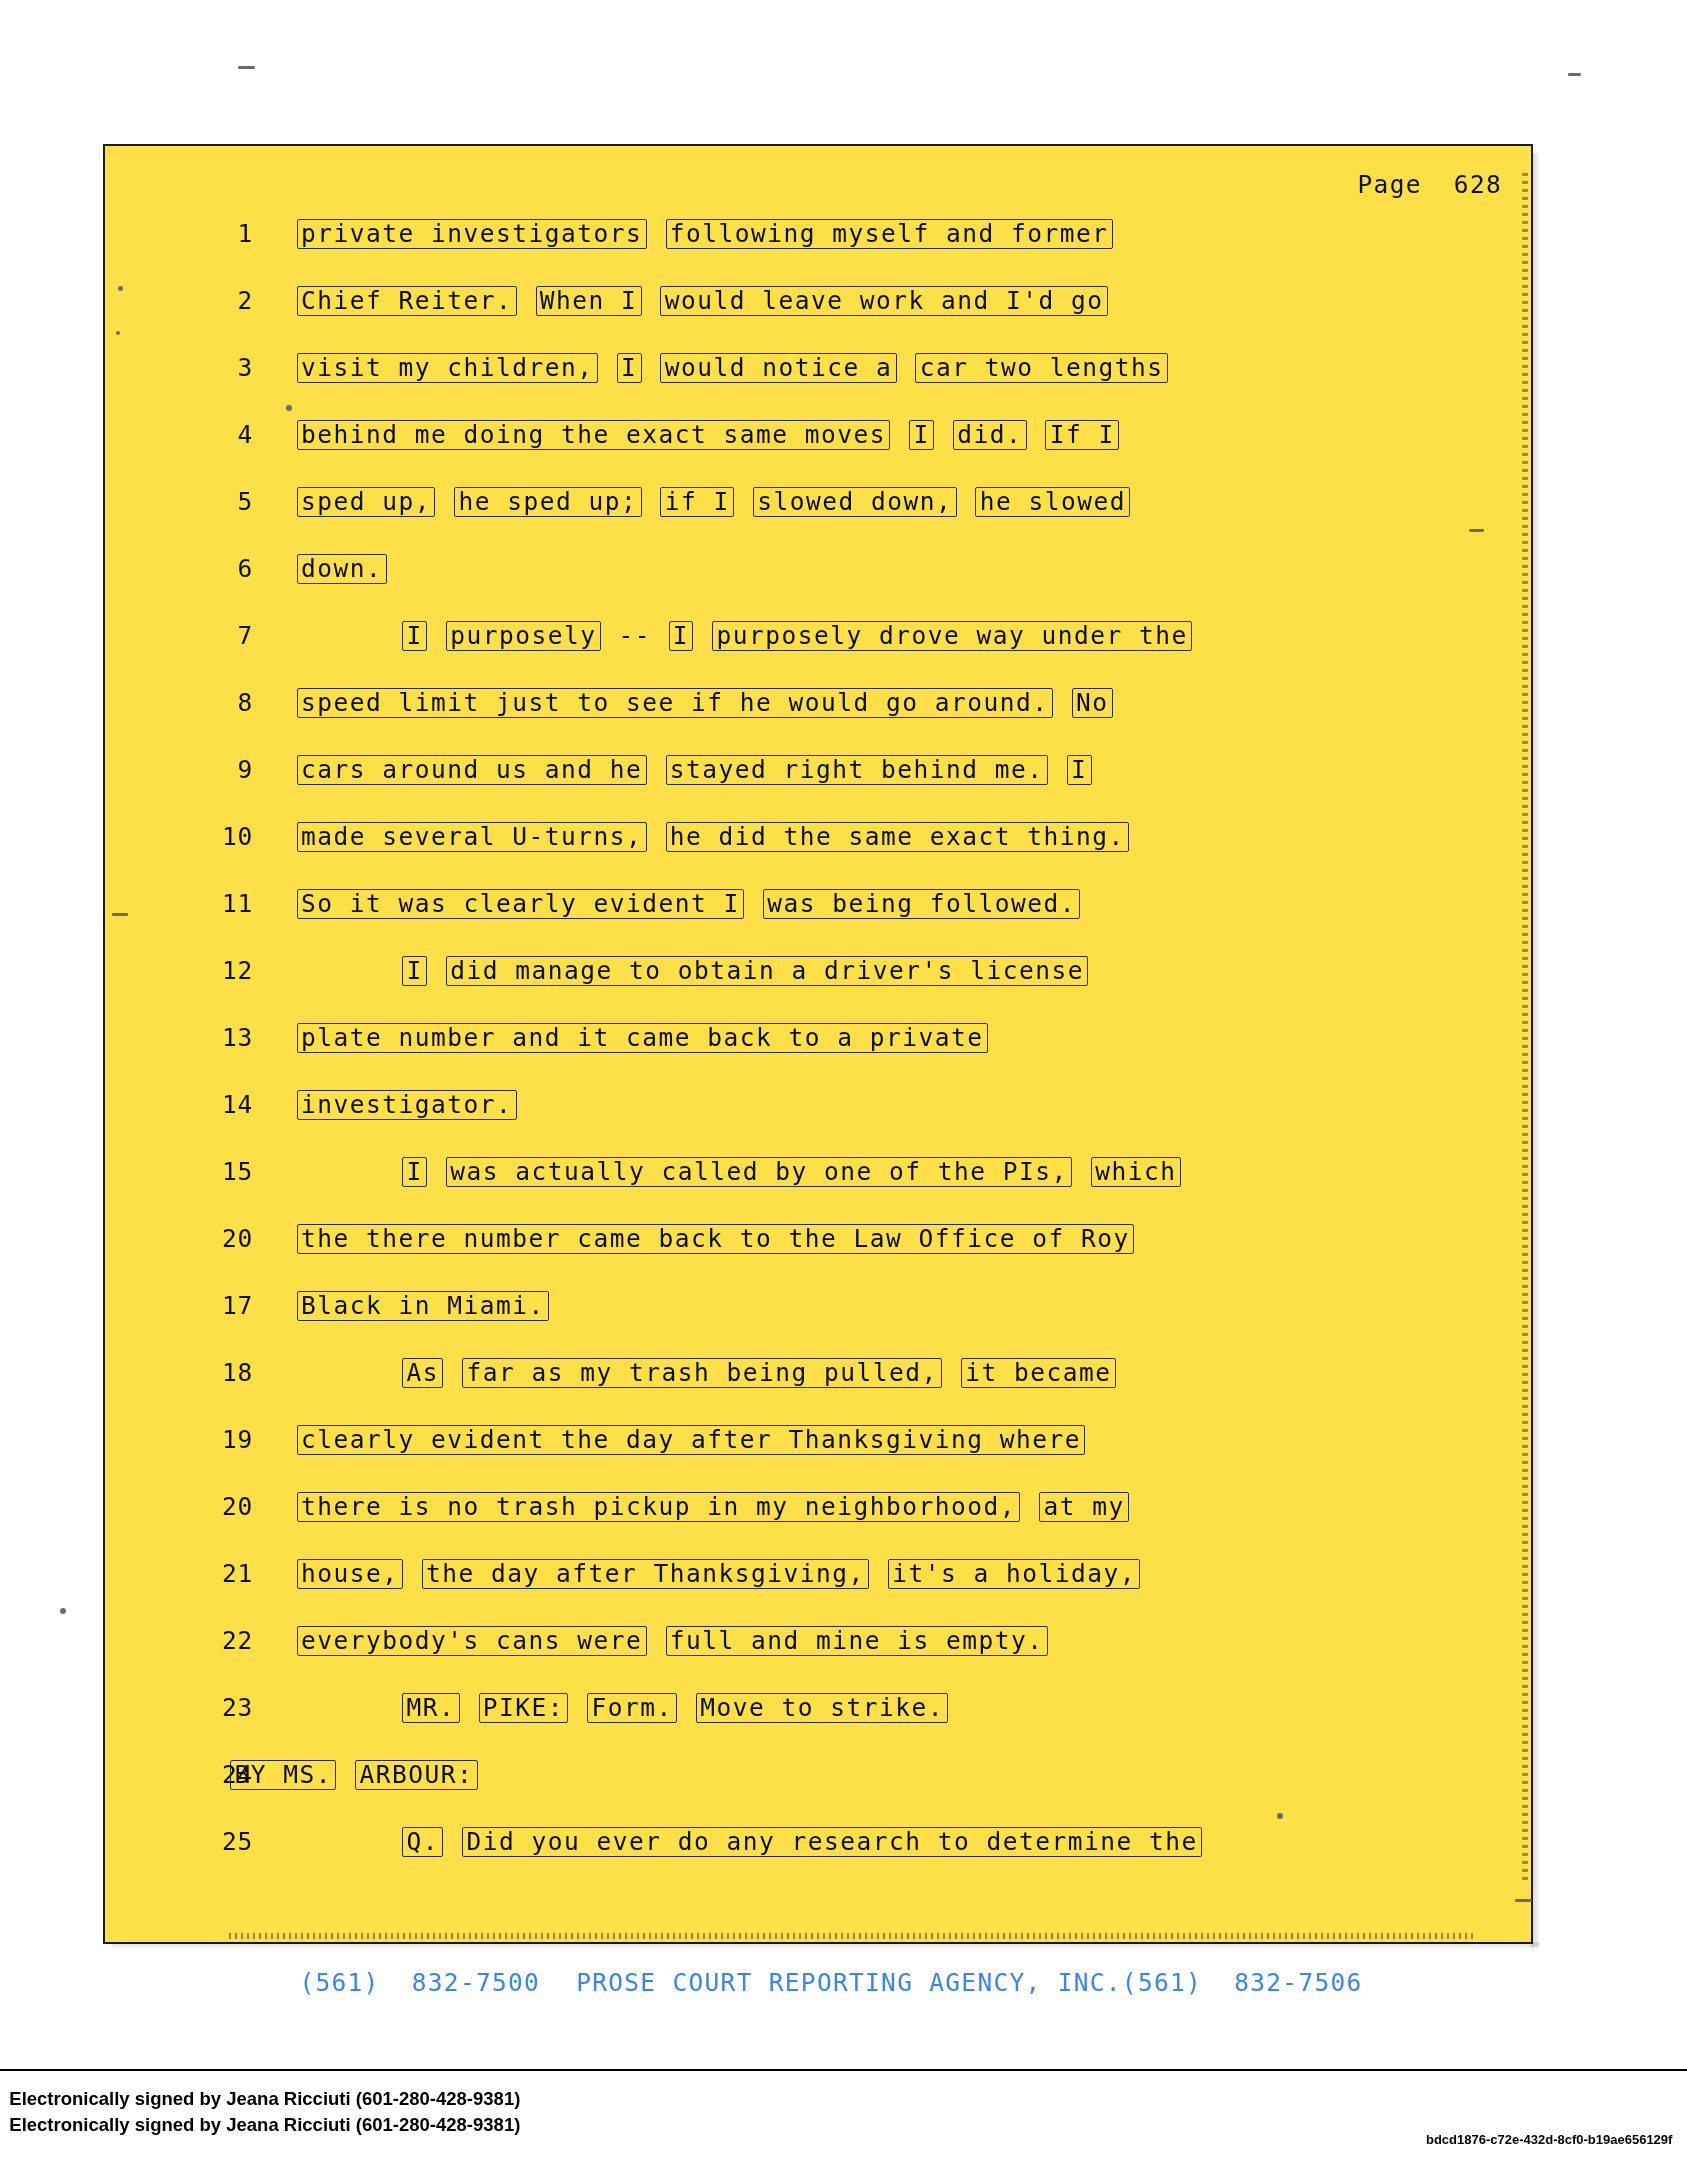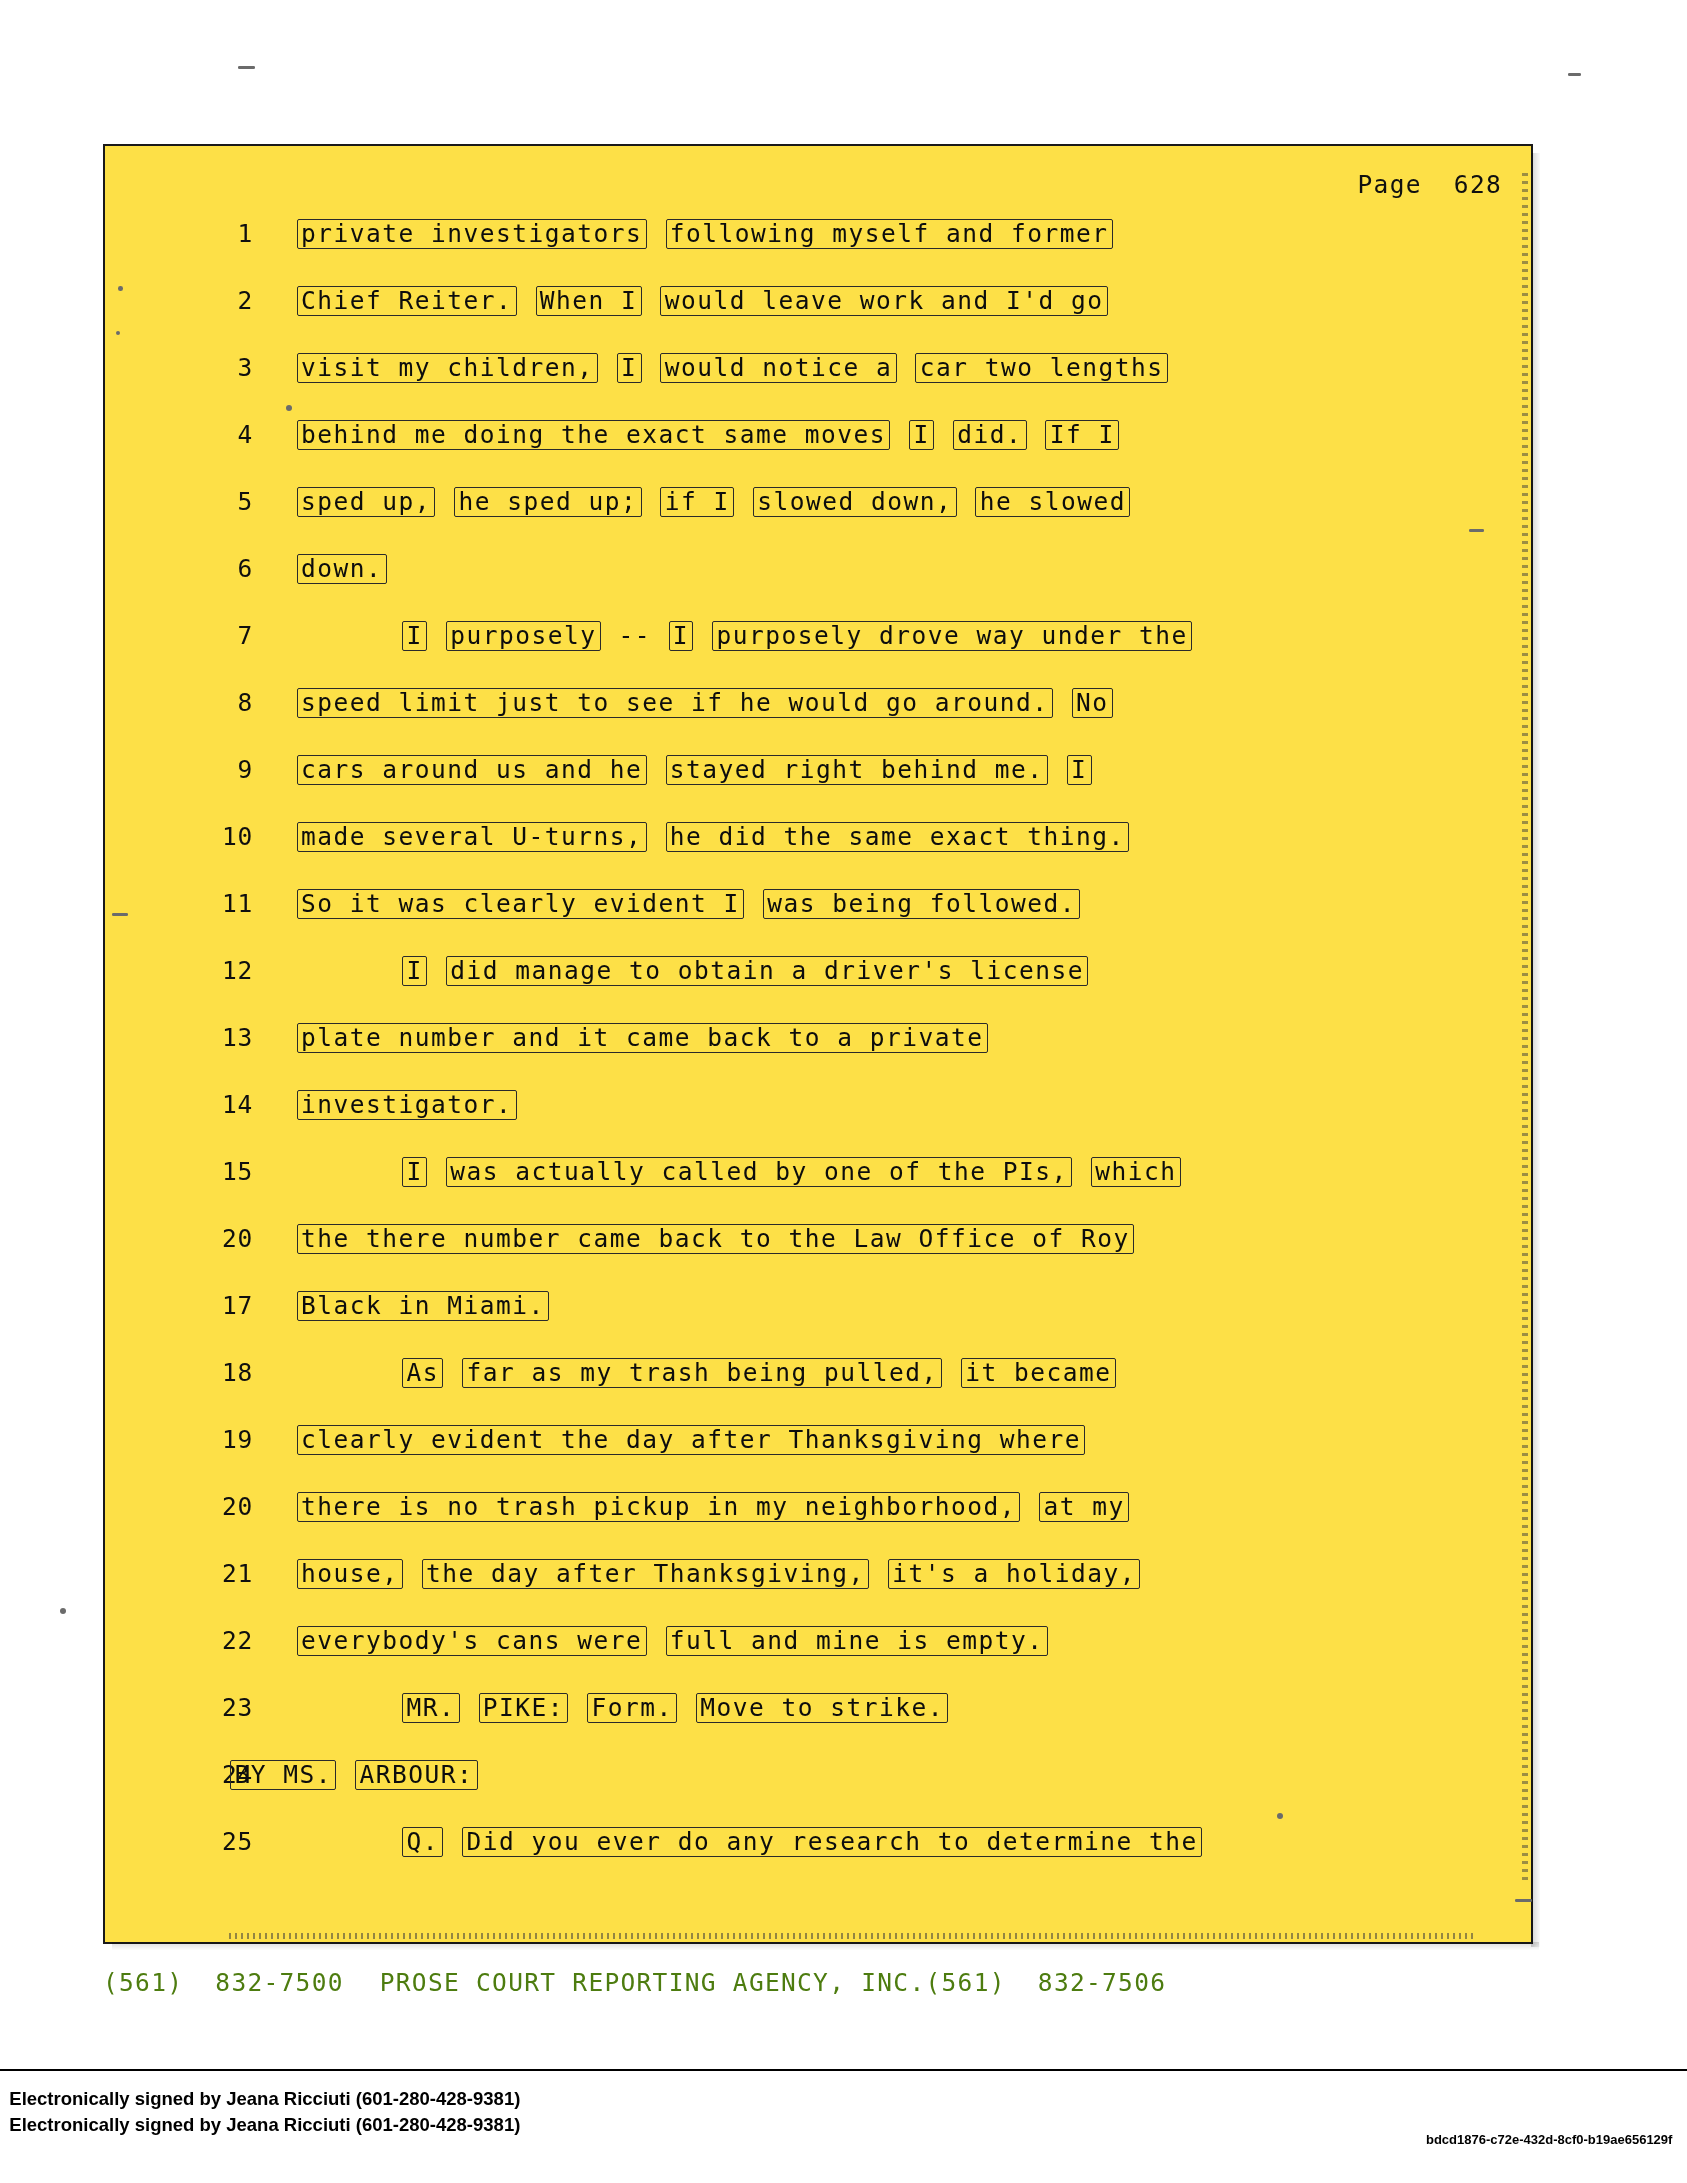--- a/index.html
+++ b/index.html
@@ -99,23 +99,23 @@
   }
 
   
   .footer {
     position: absolute;
     left: 103px;
     top: 1968px;
     width: 1456px;
     font-size: 24.5px;
     letter-spacing: 1.3px;
-    color: #4d7c0f;
+    color: #3b82f6;
     display: flex;
-    justify-content: flex-start;
+    justify-content: center;
     white-space: pre;
   }
   .footer .mid { margin-left: 36px; }
 
   
   .sigband {
     position: absolute;
     left: 0;
     top: 2069px;
     width: 1687px;

